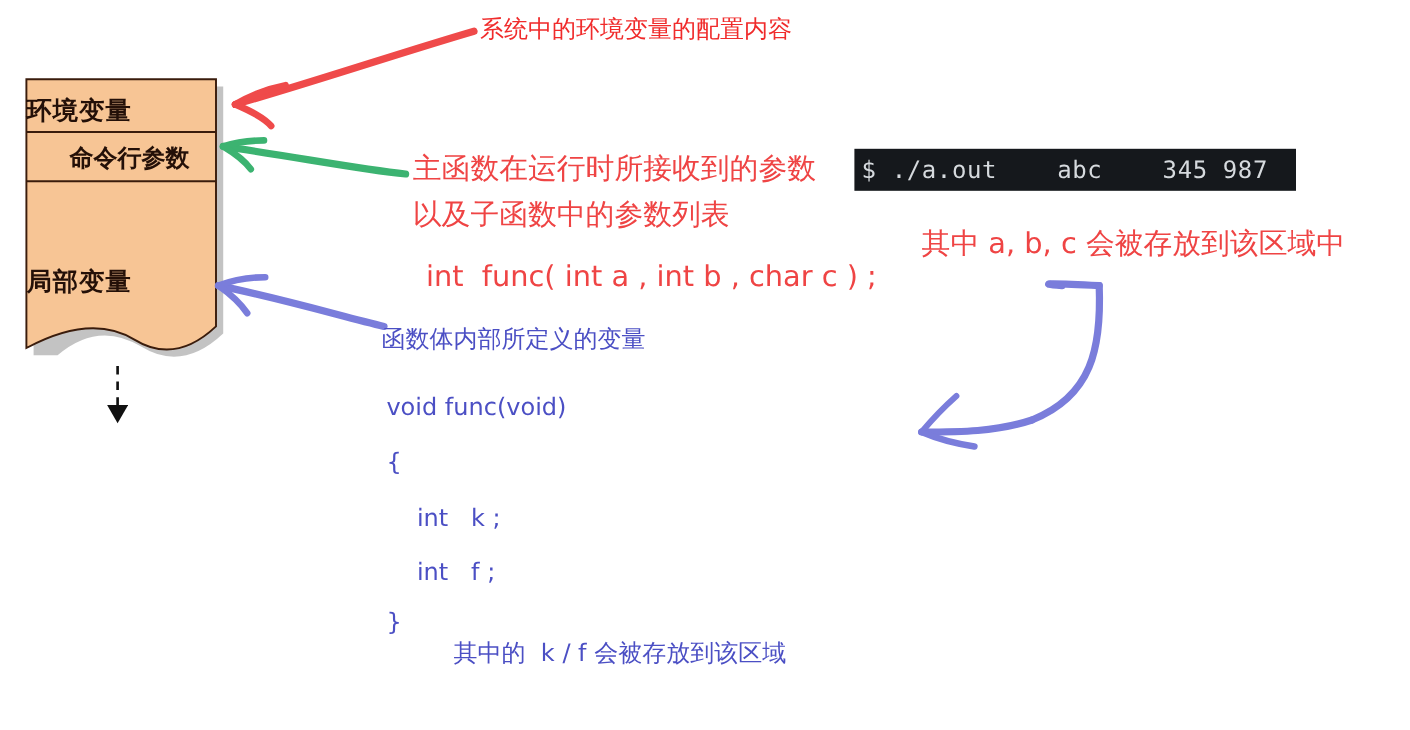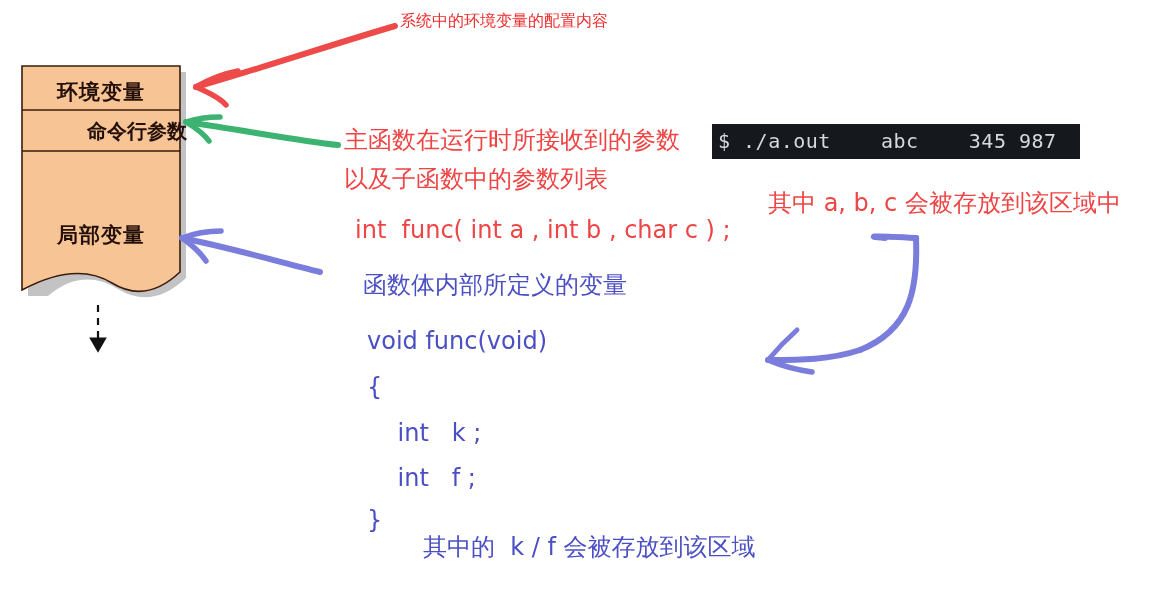--- a/index.html
+++ b/index.html
@@ -26,48 +26,46 @@
   .mem-diagram {
     position: absolute;
     left: 14px;
     top: 62px;
     width: 180px;
     height: 260px;
   }
   .mem-label {
     position: absolute;
     width: 158px;
-    text-align: center;
     color: #241008;
     font-family: "DejaVu Serif", "Liberation Serif", serif;
     font-weight: bold;
     font-size: 21px;
     letter-spacing: 1px;
     left: 8px;
   }
   .mem-label.env   { top: 16px; }
   .mem-label.argv  { top: 56px; font-size: 20px; letter-spacing: 0px; margin-left: 36px;}
   .mem-label.local { top: 131px; margin-top: 28px; }
 
   
   .txt-red {
     color: #f02b2b;
-    font-size: 16px;
+    font-size: 20px;
     font-family: Liberation Serif, serif;
   }
   .txt-green {
     color: #ef4444;
     font-size: 24px;
     font-family: "DejaVu Sans", "Liberation Sans", sans-serif;
   }
   .txt-blue {
     color: #4b4fc4;
-    font-size: 24px;
+    font-size: 20px;
     font-family: "DejaVu Sans", "Liberation Sans", sans-serif;
-    margin-left: 45px;
   }
 
   
   .terminal {
     position: absolute;
     background: #15181c;
     color: #d6dade;
     font-family: "DejaVu Sans Mono", "Liberation Mono", monospace;
     font-size: 20px;
     letter-spacing: 0.5px;

